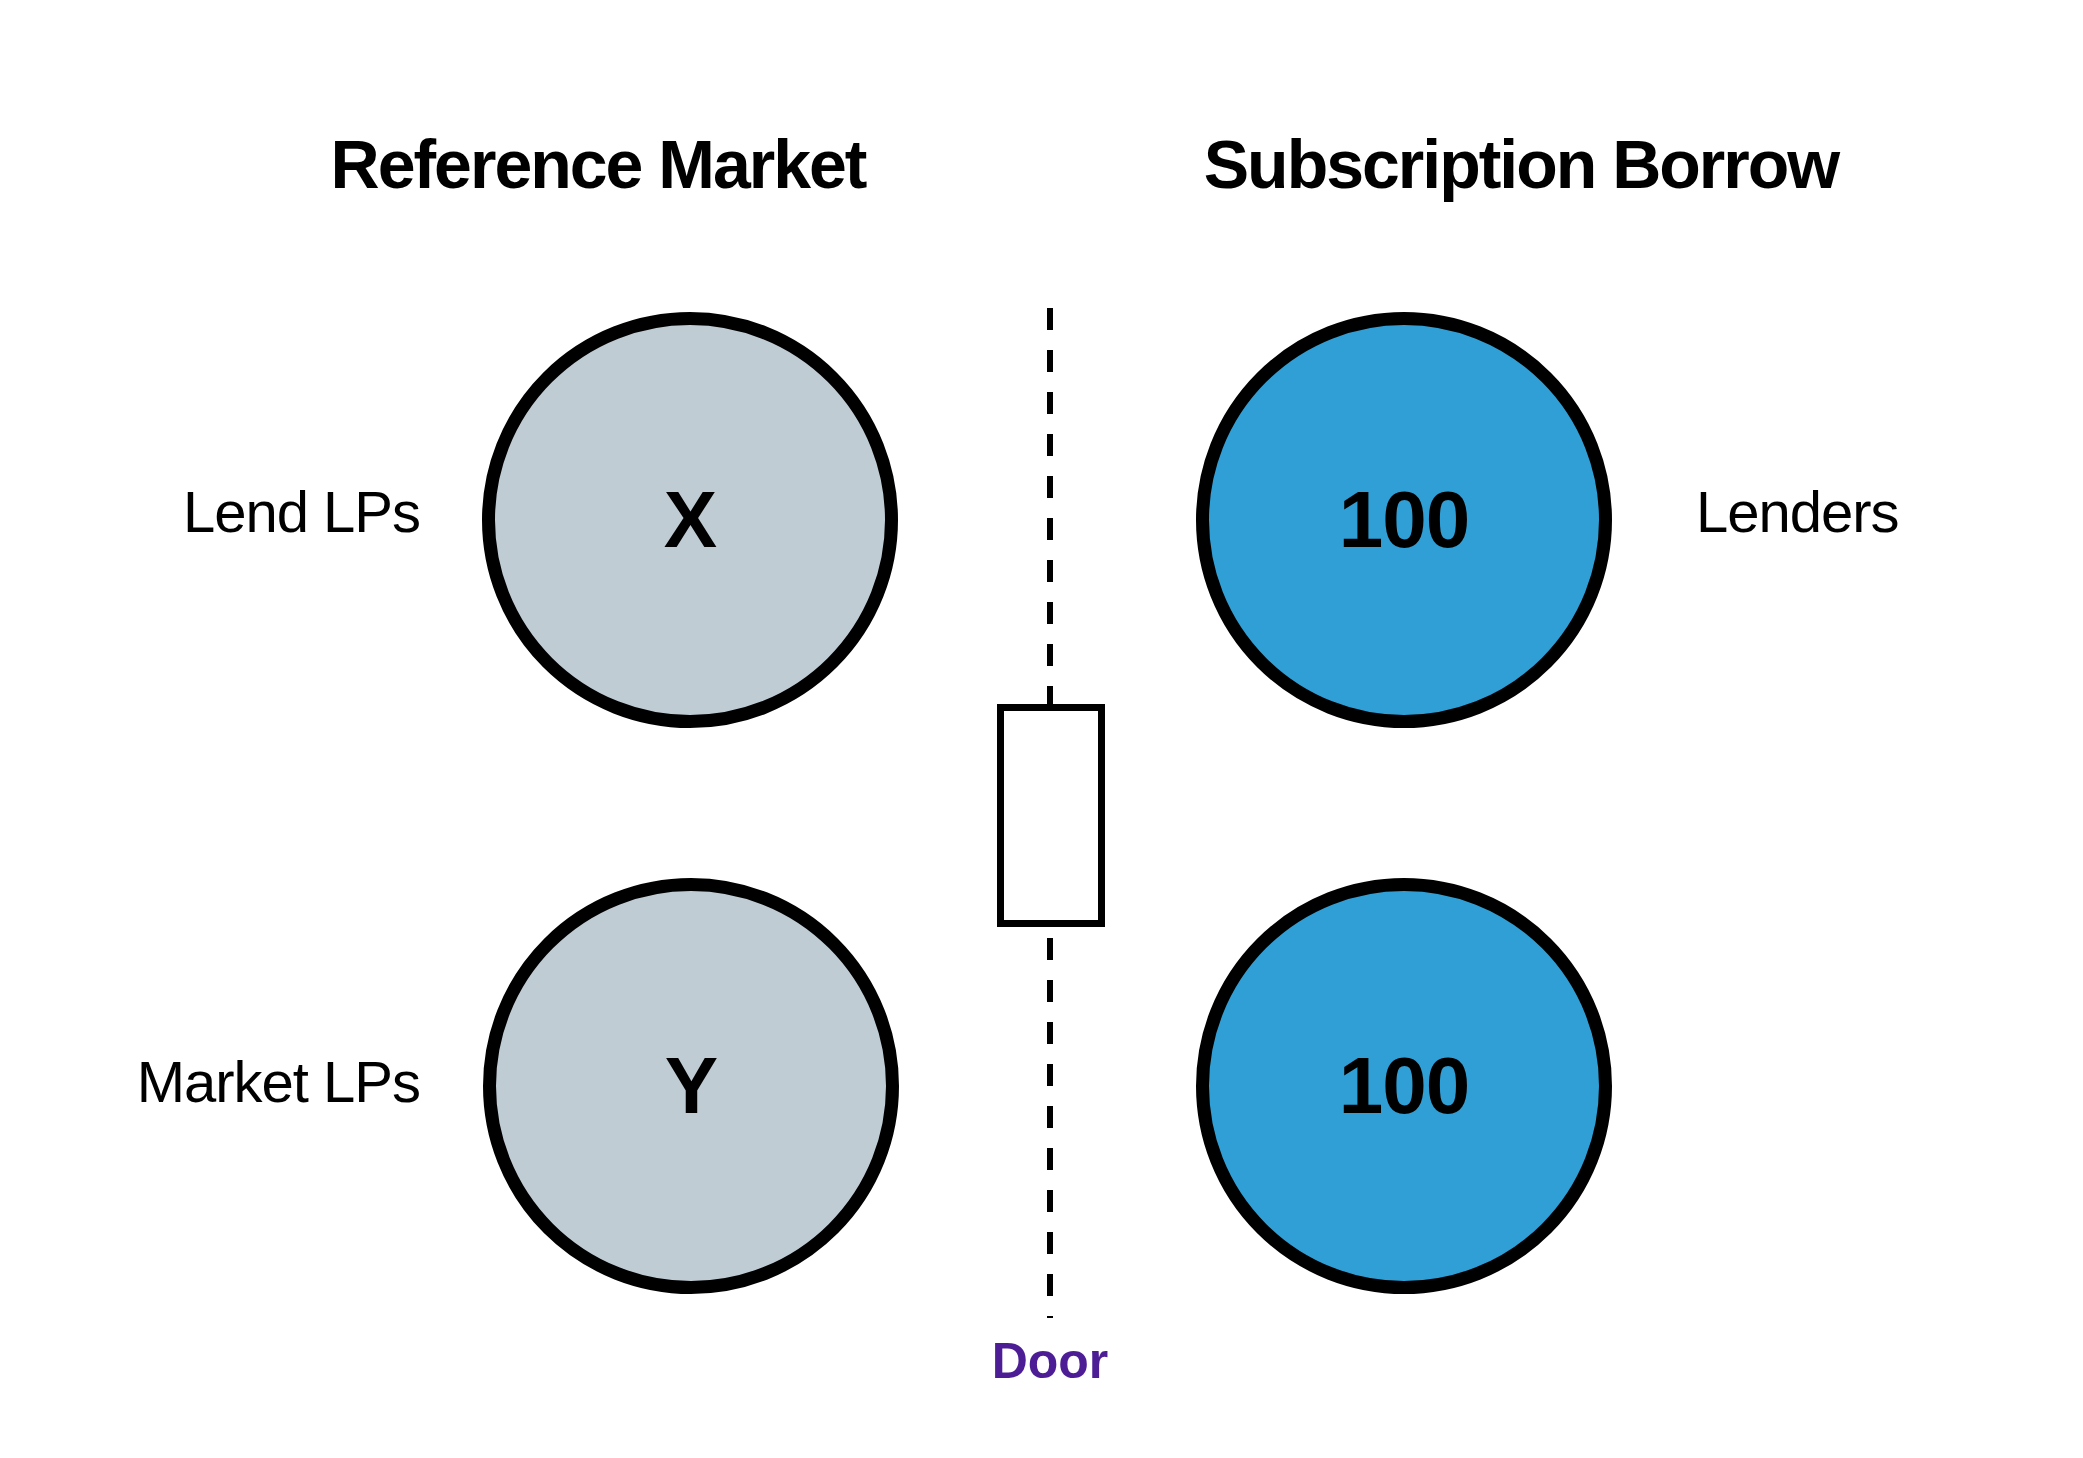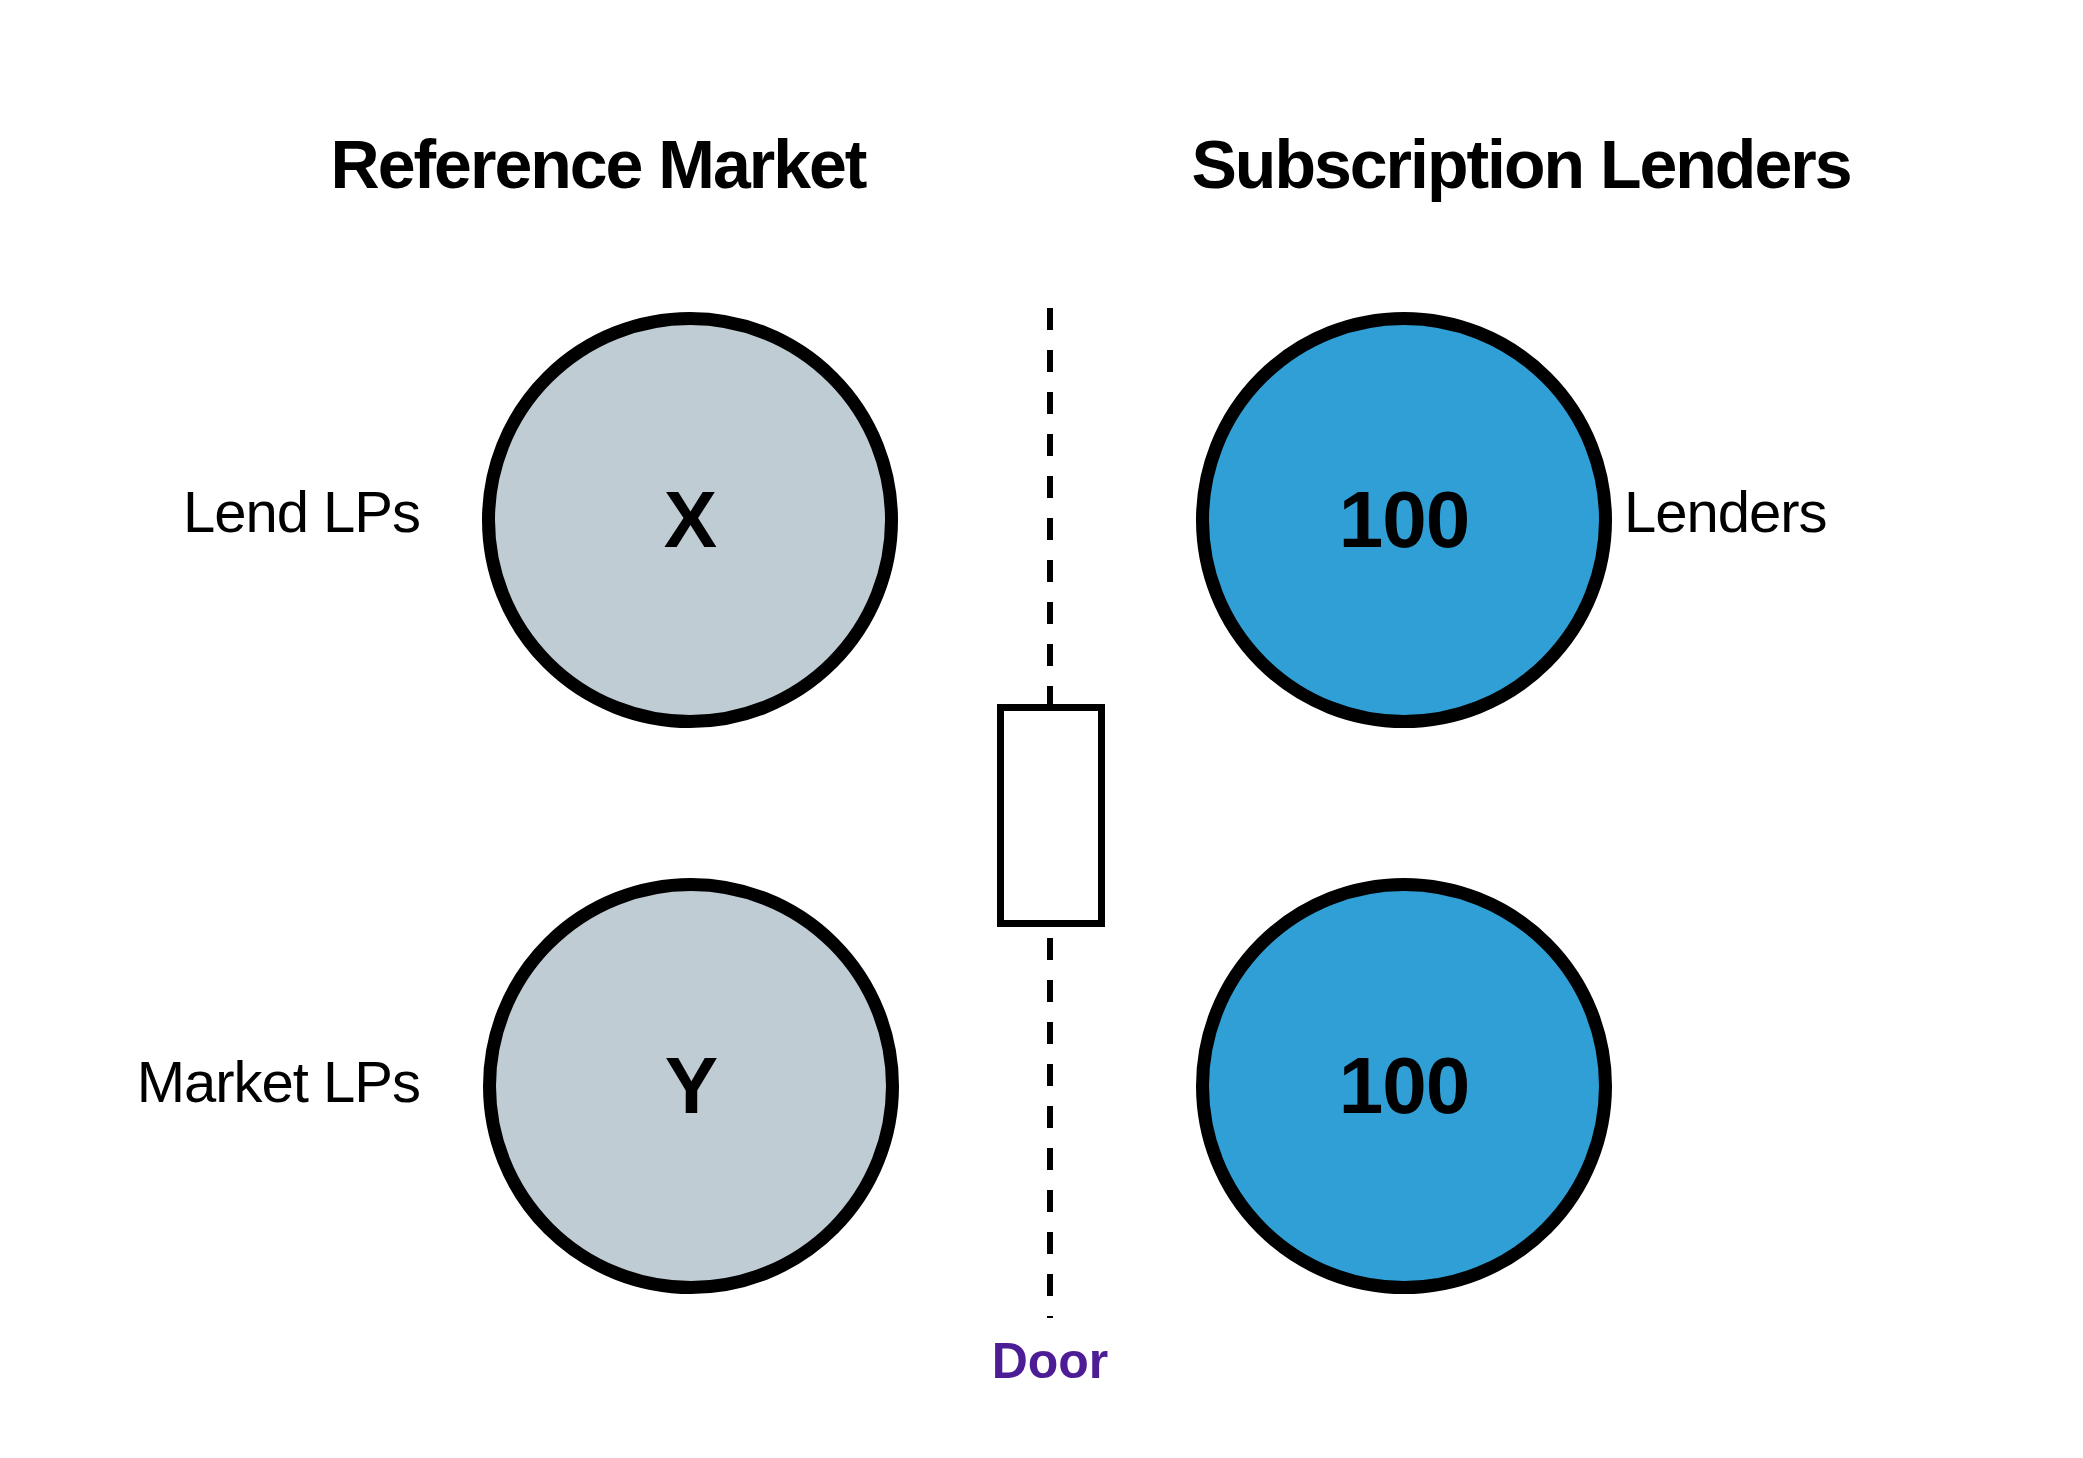--- a/index.html
+++ b/index.html
@@ -49,21 +49,21 @@
   .side-label{
     position:absolute;
     font-size:58px;
     font-weight:normal;
     letter-spacing:-1px;
     color:#000;
     line-height:58px;
     white-space:nowrap;
   }
   .lbl-left{left:60px;width:360px;text-align:right;}
-  .lbl-right{left:1624px;text-align:left;}
+  .lbl-right{left:1696px;text-align:left;}
   .lbl-row-top{top:483px;}
   .lbl-row-bottom{top:1053px;}
 
   .divider-line{
     position:absolute;
     left:1047px;top:308px;
     width:6px;height:1010px;
     background:repeating-linear-gradient(180deg,#000 0px,#000 22px,transparent 22px,transparent 42px);
     z-index:1;
   }
@@ -85,21 +85,21 @@
     line-height:50px;
   }
 </style>
 </head>
 <body>
 
 <div class="canvas">
 
   <div class="section-title title-ref">Reference Market</div>
 
-  <div class="section-title title-sub">Subscription Lenders</div>
+  <div class="section-title title-sub">Subscription Borrow</div>
 
   <div class="divider-line"></div>
 
   <div class="door-rect"></div>
 
   <div class="door-label">Door</div>
 
   <div class="side-label lbl-left lbl-row-top">Lend LPs</div>
 
   <div class="side-label lbl-left lbl-row-bottom">Market LPs</div>

